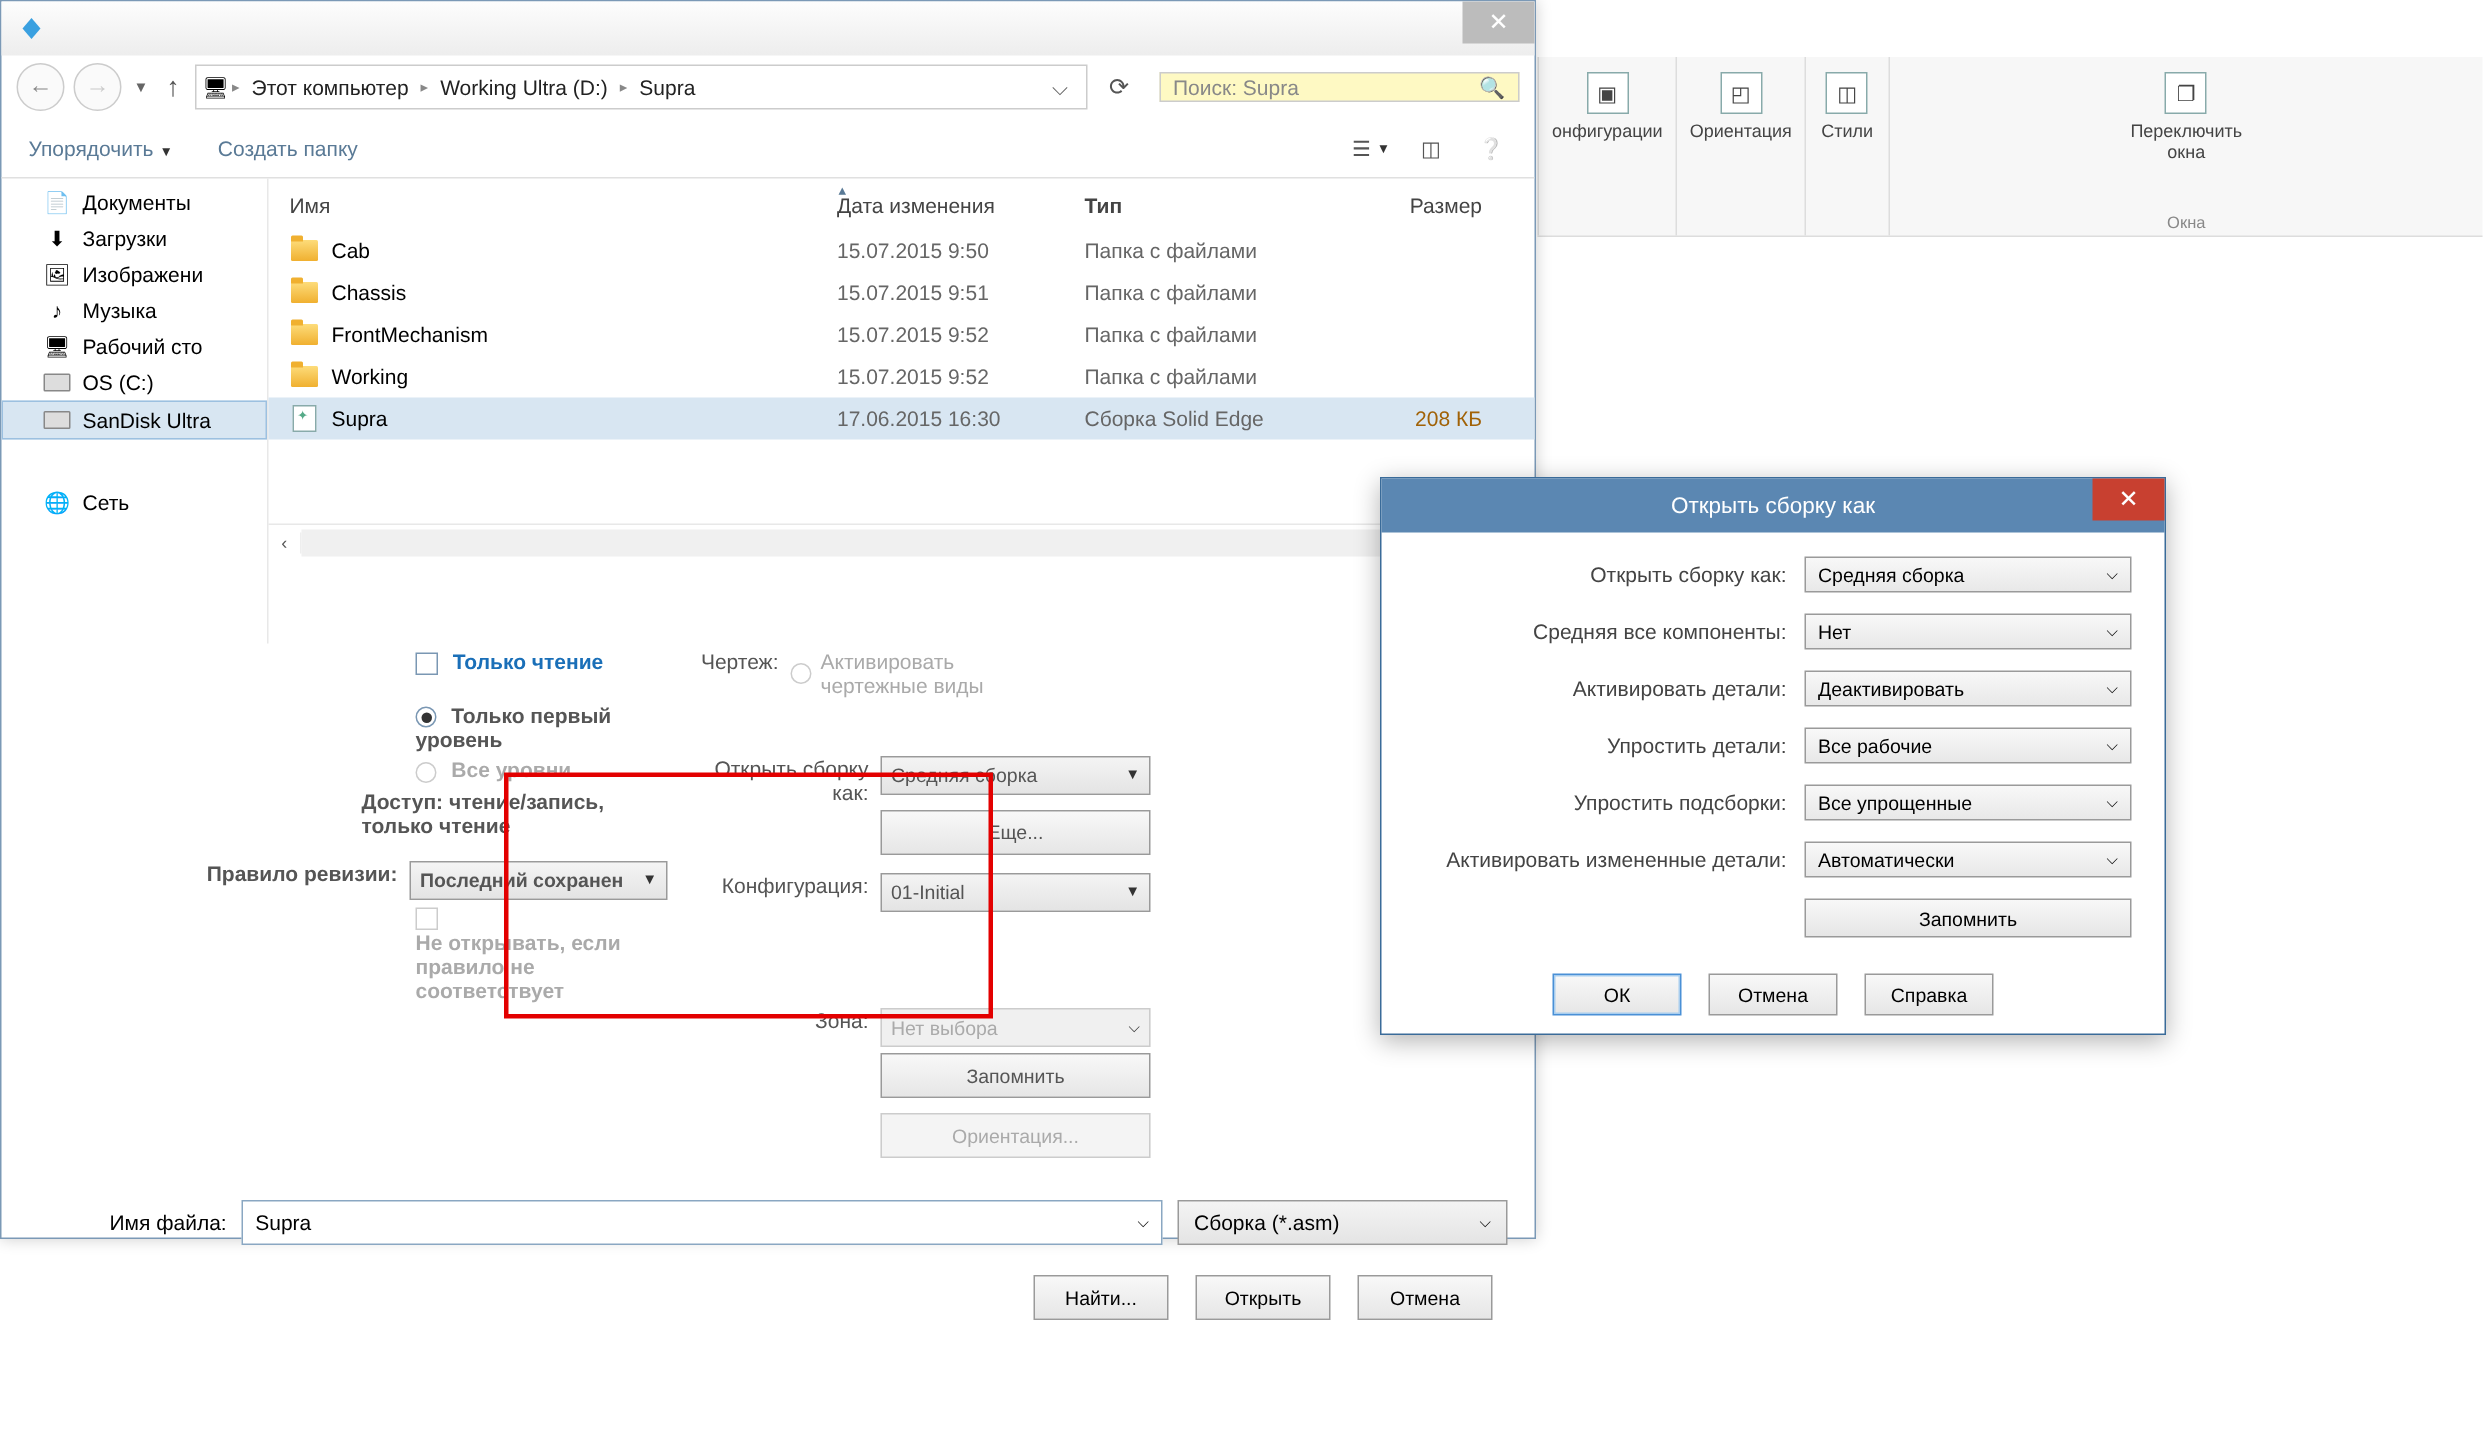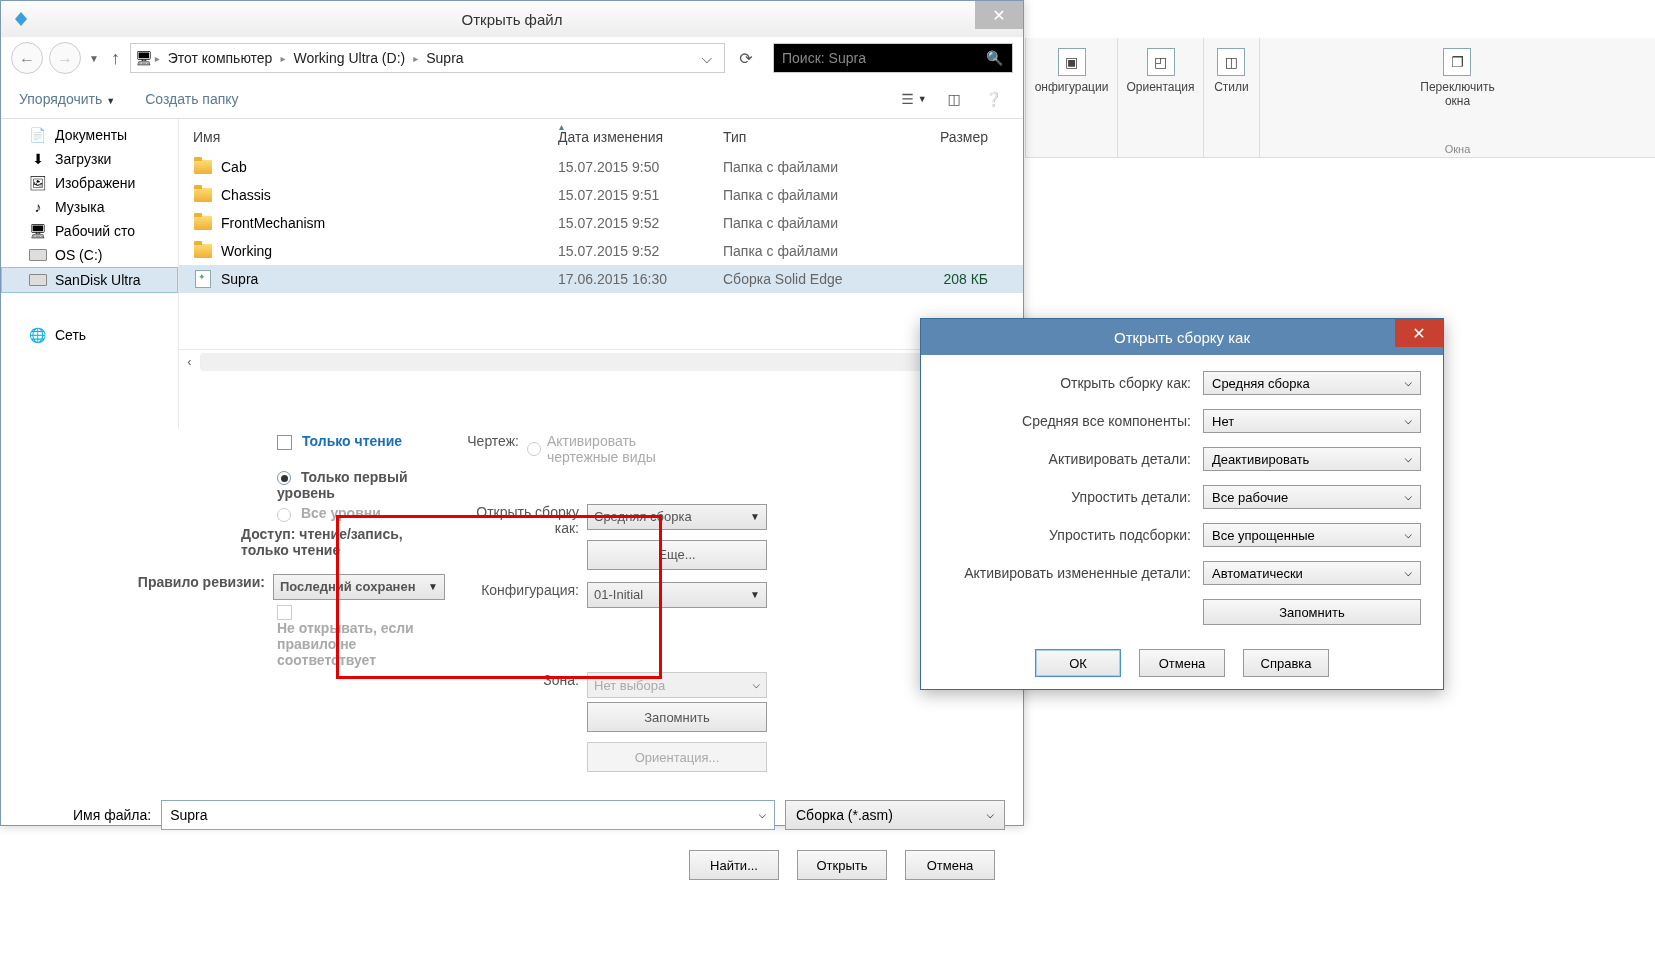--- a/index.html
+++ b/index.html
@@ -20,49 +20,49 @@
 .dlg-close { position: absolute; right: 0; top: 0; width: 48px; height: 28px; background: #bcbcbc; color: #fff; display: flex; align-items:center; justify-content:center; font-size: 16px; }
 .dlg-nav { height: 42px; display: flex; align-items: center; padding: 0 10px; gap: 6px; }
 .nav-btn { width: 32px; height: 32px; border: 1px solid #ccc; border-radius: 50%; display: flex; align-items:center; justify-content:center; color: #888; background: #fafafa; }
 .nav-drop { font-size: 10px; color: #666; padding: 0 2px; }
 .nav-up { color: #555; font-size: 18px; padding: 0 4px; }
 .bc-bar { flex: 1; height: 30px; border: 1px solid #ccc; background: #fff; display: flex; align-items: center; padding: 0 4px; gap: 2px; font-size: 14px; }
 .bc-item { padding: 0 6px; color: #222; text-align: center; }
 .bc-sep { color: #888; font-size: 10px; }
 .bc-drop { margin-left: auto; color: #666; padding: 0 8px; }
 .bc-refresh { width: 30px; text-align: center; color: #555; }
-.search { width: 240px; height: 30px; border: 1px solid #ccc; background: #000000; display: flex; align-items: center; padding: 0 8px; color: #888; font-size: 14px; margin-left: 6px; }
+.search { width: 240px; height: 20px; border: 1px solid #ccc; background: #fef9c3; display: flex; align-items: center; padding: 0 8px; color: #888; font-size: 14px; margin-left: 6px; }
 .search span:last-child { margin-left: auto; }
 
 .dlg-tools { height: 40px; display: flex; align-items: center; padding: 0 18px; gap: 30px; font-size: 14px; color: #5a7a96; border-bottom: 1px solid #e0e0e0; }
 .dlg-tools .right { margin-left: auto; display: flex; gap: 18px; align-items: center; color: #555; }
 .tool-drop { font-size: 9px; margin-left: 4px; color: #333; }
 .tool-ico { width: 22px; height: 20px; display: inline-flex; align-items:center; justify-content:center; }
 
 .dlg-body { display: flex; height: 310px; }
 .sidebar { width: 178px; border-right: 1px solid #e8e8e8; padding: 4px 0; font-size: 14px; overflow: hidden; }
 .sb-item { display: flex; align-items: center; padding: 3px 10px 3px 28px; gap: 8px; white-space: nowrap; }
 .sb-item.sel { background: #d8e6f2; border: 1px solid #9cc0e0; padding-left: 27px; }
 .sb-ico { width: 18px; height: 18px; display: inline-flex; align-items:center; justify-content:center; flex-shrink: 0; }
 .sb-spacer { height: 30px; }
 
 .filelist { flex: 1; position: relative; }
 .fl-head { display: flex; padding: 10px 14px 8px; font-size: 14px; color: #444; }
 .fl-col-name { width: 365px; }
 .fl-col-date { width: 165px; }
-.fl-col-type { width: 165px; }
+.fl-col-type { width: 165px; font-weight: bold; }
 .fl-col-size { width: 100px; text-align: right; }
 .fl-sort { color: #5a7a96; font-size: 10px; padding-left: 80px; position: absolute; left: 300px; top: 2px; }
 .fl-row { display: flex; padding: 4px 14px; font-size: 14px; align-items: center; }
 .fl-row.sel { background: #d8e6f2; }
 .fl-ico { width: 20px; height: 20px; margin-right: 8px; display: inline-flex; align-items:center; justify-content:center; }
 .fl-name { width: 337px; }
 .fl-date { width: 165px; color: #666; }
 .fl-type { width: 165px; color: #666; }
-.fl-size { width: 100px; text-align: right; color: #14532d; }
+.fl-size { width: 100px; text-align: right; color: #a16207; }
 .fl-bot { display: flex; align-items: center; height: 24px; border-top: 1px solid #e8e8e8; }
 .fl-bot-arrow { width: 22px; text-align: center; color: #555; font-size: 12px; border-right: 1px solid #eee; }
 .fl-scrollbar { flex: 1; height: 18px; background: #f0f0f0; }
 
 
 .opts { padding: 4px 20px 8px 130px; font-size: 14px; color: #555; }
 .opt-row { display: flex; align-items: flex-start; margin-bottom: 4px; }
 .opt-left { width: 330px; font-weight: bold; }
 .opt-right { width: 330px; display: flex; align-items: flex-start; }
 .chk { width: 15px; height: 15px; border: 1px solid #7a97b3; display: inline-flex; align-items:center; justify-content:center; margin-right: 6px; vertical-align: middle; }
@@ -146,21 +146,20 @@
   </div>
 </div>
 
 <div class="dlg">
   <div class="dlg-title">
     <span class="dlg-title-ico">
         <svg width="18" height="18">
           <path d="M9 2 L15 9 L9 16 L3 9 Z" fill="#3aa0e0"></path>
         </svg>
       </span>
-    <span class="dlg-title-text">Открыть файл</span>
     <span class="dlg-close">✕</span>
   </div>
   <div class="dlg-nav">
     <span class="nav-btn">←</span>
     <span class="nav-btn" style="color:#ccc">→</span>
     <span class="nav-drop">▼</span>
     <span class="nav-up">↑</span>
     <div class="bc-bar">
       <span class="bc-ico">🖥</span>
       <span class="bc-sep">▸</span>

